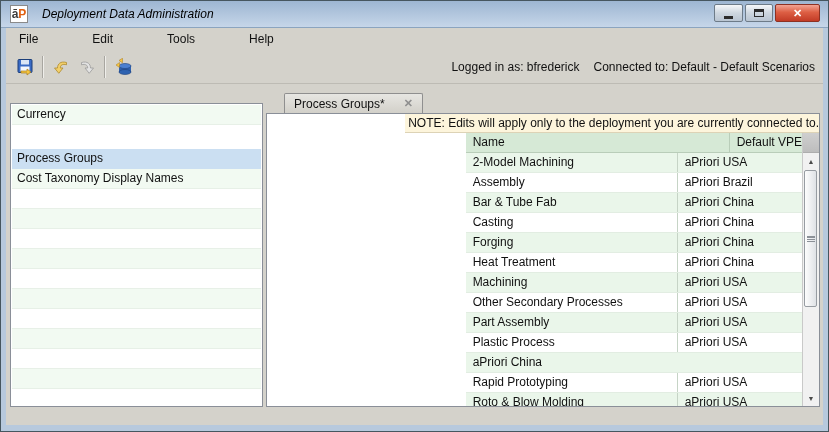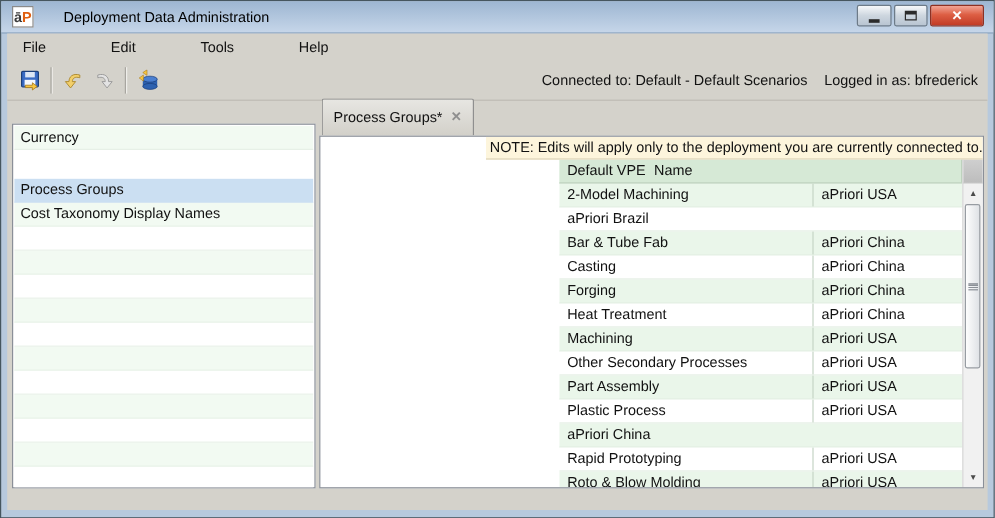--- a/index.html
+++ b/index.html
@@ -16,21 +16,21 @@
     border-bottom:1px solid #8ba4bf;
     display:flex; align-items:center; padding-left:9px;
   }
   .applogo {
     width:18px; height:18px; background:#fff; border:1px solid #8a8a8a;
     display:flex; align-items:center; justify-content:center;
     font-weight:bold; font-size:12px; line-height:1;
   }
   .applogo .la { color:#3c3c3c; }
   .applogo .lp { color:#e05f10; }
-  .title-text { margin-left:25px; color:#000; }
+  .title-text { margin-left:14px; color:#000;font-style:italic; }
   .winbtns { position:absolute; top:3px; right:8px; display:flex; gap:2px; }
   .winbtn {
     height:18px; border:1px solid #6d7b88; border-radius:2px;
     background:linear-gradient(#f6f8fa,#cdd6df 50%,#b9c5d2);
     display:flex; align-items:center; justify-content:center; cursor:default;
   }
   .btn-min { width:29px; } .btn-max { width:28px; }
   .btn-close {
     width:45px; background:linear-gradient(#f2a494,#dd5f44 45%,#c23b26);
     border-color:#8d3123; color:#fff; font-weight:bold; font-size:11px;
@@ -58,21 +58,21 @@
     border:1px solid #8a8f98; background:#fff; padding:1px; overflow:hidden;
   }
   .srow { height:20px; line-height:19px; padding-left:5px; border-bottom:1px solid #e7f0e7;
           white-space:nowrap; overflow:hidden; }
   .srow.even { background:#f2faf2; }
   .srow.odd  { background:#ffffff; }
   .srow.selected { background:#cbdff2; border-bottom-color:#cbdff2;margin-top:24px; }
   .rpanel { position:absolute; left:256px; right:0; top:0; bottom:0; display:flex; flex-direction:column; }
   .tabbar { height:26px; display:flex; align-items:flex-end; }
   .tab {
-    height:31px; margin-left:2px; display:flex; align-items:center; gap:7px; padding:0 9px;
+    height:20px; margin-left:18px; display:flex; align-items:center; gap:19px; padding:0 9px;
     background:linear-gradient(#e7e6e2,#d2d0c9); border:1px solid #8f8f8f; border-bottom:none;
     border-radius:2px 2px 0 0;
   }
   .tab-close { color:#8f8f8f; font-size:11px; font-weight:bold; line-height:1; }
   .editor { flex:1; border:1px solid #8a8f98; background:#fff; display:flex; flex-direction:column; overflow:hidden;align-items:flex-end; }
   .notebar { height:19px; line-height:18px; background:#fdf5dc; border-bottom:1px solid #ddd3b6; padding-left:3px;
              white-space:nowrap; overflow:hidden; }
   .grid { flex:1; display:flex; overflow:hidden; }
   .cols { flex:1; display:flex; flex-direction:column; overflow:hidden; }
   .thead { height:20px; display:flex; background:#d6e9d6; border-bottom:1px solid #b9cdb9; flex:none; }
@@ -165,22 +165,22 @@
       <div class="tbtn">
         <svg width="18" height="18" viewBox="0 0 18 18">
           <rect x="5" y="8" width="12" height="6" fill="#2e62b0"></rect>
           <ellipse cx="11" cy="14" rx="6" ry="2.5" fill="#2e62b0" stroke="#1c3f7a" stroke-width="0.6"></ellipse>
           <ellipse cx="11" cy="8" rx="6" ry="2.5" fill="#4a7fd0" stroke="#1c3f7a" stroke-width="0.6"></ellipse>
           <path d="M2 7 L5.5 4.5 L5.5 9.5 Z" fill="#f7c640" stroke="#a87b1e" stroke-width="0.5"></path>
           <path d="M9 2.5 L5.5 0.2 L5.5 4.8 Z" fill="#f7c640" stroke="#a87b1e" stroke-width="0.5" transform="rotate(180 7 2.5)"></path>
         </svg>
       </div>
       <div class="conn">
+        <span>Logged in as: bfrederick</span>
         <span>Connected to: Default - Default Scenarios</span>
-        <span>Logged in as: bfrederick</span>
       </div>
     </div>
 
     <div class="content">
 
       <div class="sidebar">
 
           <div class="srow even"><span>Currency</span></div>
 
           <div class="srow odd selected"><span>Process Groups</span></div>
@@ -219,31 +219,32 @@
           <div class="tab">
             <span>Process Groups*</span>
             <span class="tab-close">✕</span>
           </div>
         </div>
         <div class="editor">
           <div class="notebar">NOTE: Edits will apply only to the deployment you are currently connected to.</div>
           <div class="grid">
             <div class="cols">
               <div class="thead">
+                <div class="th th-name">Name</div>
                 <div class="th th-vpe">Default VPE</div>
-                <div class="th th-name">Name</div>
               </div>
               <div class="tbody">
 
                   <div class="trow even">
                     <div class="cell cell-name">2-Model Machining</div>
                     <div class="cell cell-vpe">aPriori USA</div>
                   </div>
 
                   <div class="trow odd">
+                    <div class="cell cell-name">Assembly</div>
                     <div class="cell cell-vpe">aPriori Brazil</div>
                   </div>
 
                   <div class="trow even">
                     <div class="cell cell-name">Bar &amp; Tube Fab</div>
                     <div class="cell cell-vpe">aPriori China</div>
                   </div>
 
                   <div class="trow odd">
                     <div class="cell cell-name">Casting</div>

